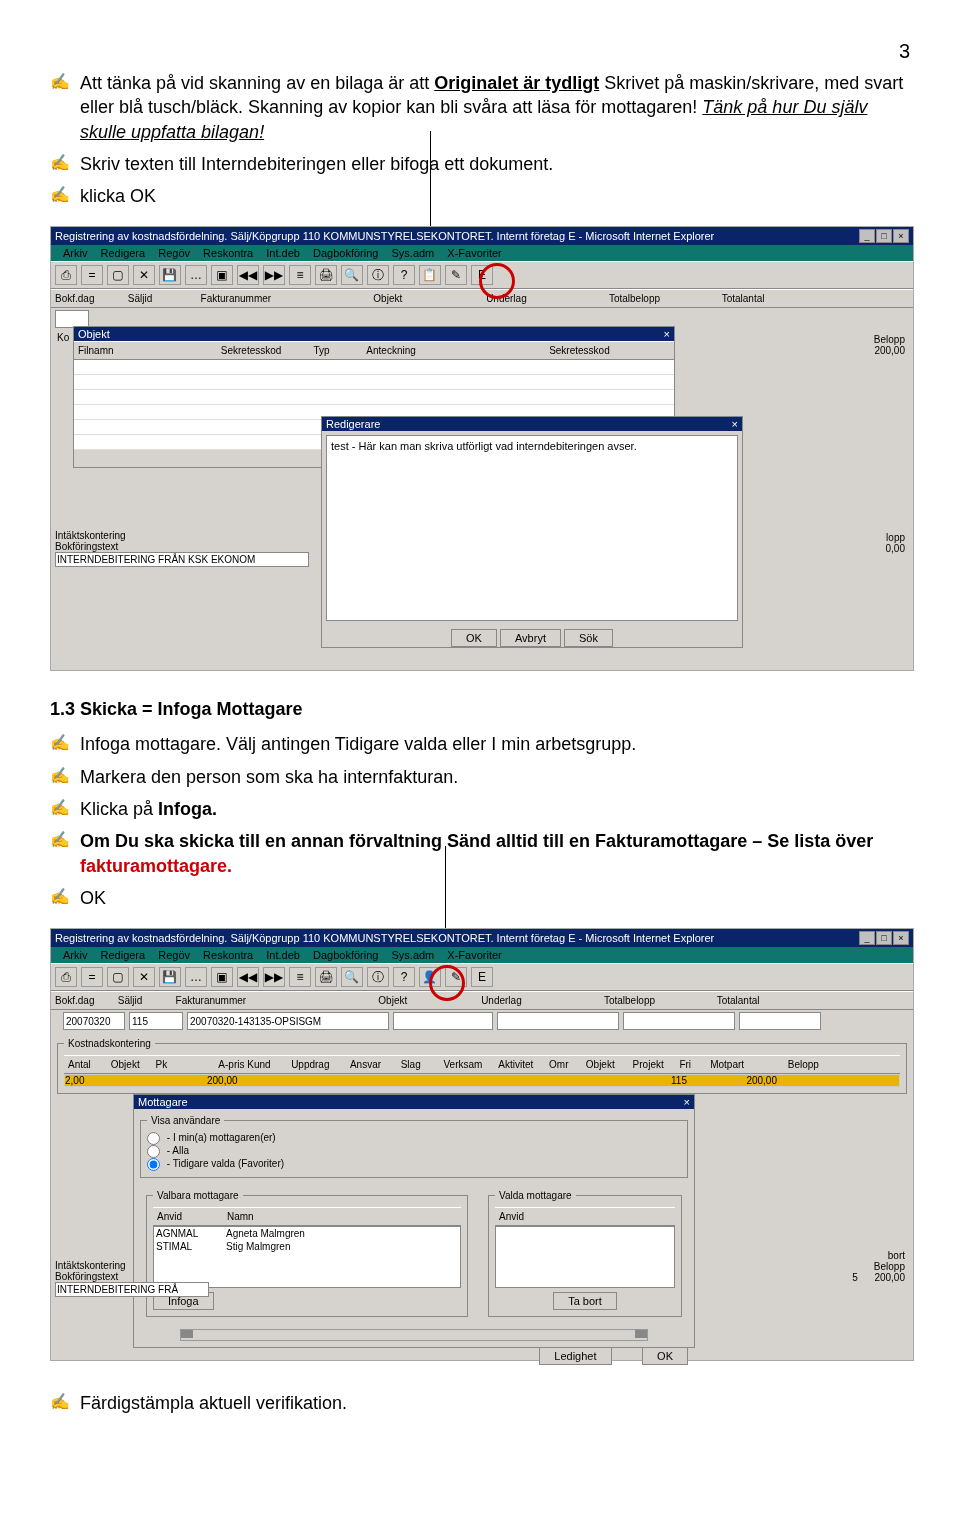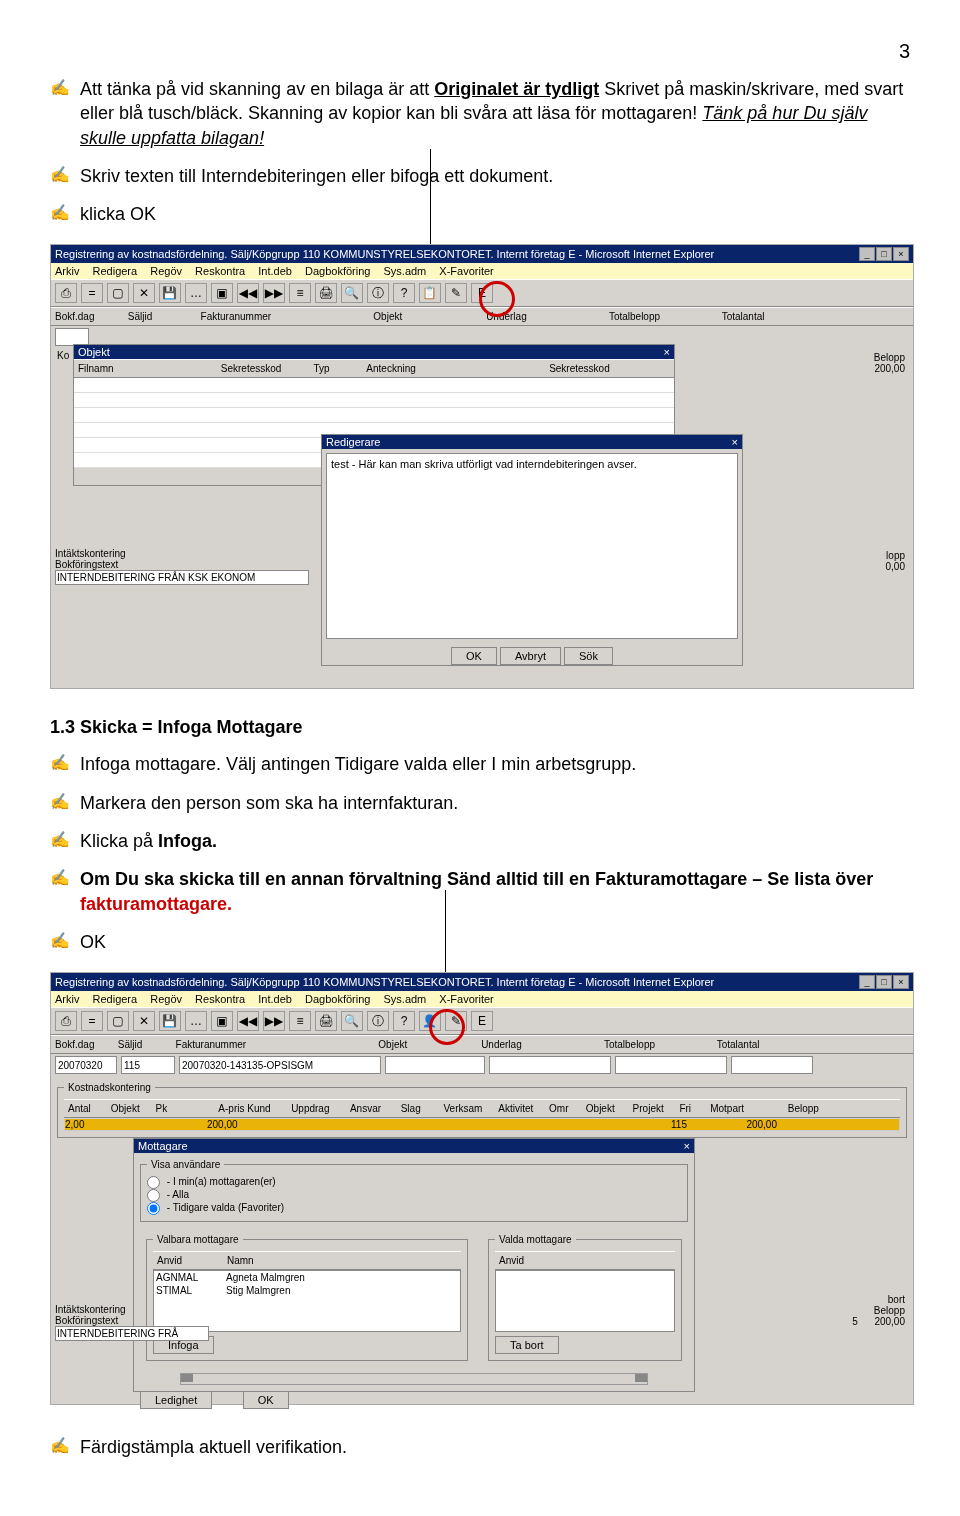--- a/index.html
+++ b/index.html
@@ -1,29 +1,29 @@
 <!DOCTYPE html>
 <html><head>
 <meta charset="utf-8">
 <style>
   body{font-family:Arial,Helvetica,sans-serif;font-size:18px;color:#000;margin:0;padding:40px 50px;background:#fff;width:960px;box-sizing:border-box}
   .page-num{text-align:right;font-size:20px;margin-bottom:8px}
   .bullet-list{list-style:none;padding:0;margin:0 0 18px 0}
-  .bullet-list li{position:relative;padding-left:30px;margin:14px 0;line-height:1.35}
+  .bullet-list li{position:relative;padding-left:30px;margin:8px 0;line-height:1.35}
   .bullet-list li::before{content:"✍";position:absolute;left:0;top:0;font-size:16px}
   .u{text-decoration:underline}
   .i{font-style:italic}
   .b{font-weight:bold}
   .red{color:#c00}
   .section-h{font-weight:bold;margin:20px 0 12px 0}
   
   .screenshot{border:1px solid #aaa;background:#d6d3ce;font-size:11px;color:#000;margin-bottom:28px;width:862px;position:relative}
   .screenshot .titlebar{background:#0a246a;color:#fff;padding:2px 4px;font-size:11px;display:flex;justify-content:space-between;align-items:center}
   .screenshot .titlebar .winbtns span{display:inline-block;width:14px;height:12px;background:#c0c0c0;border:1px solid #888;margin-left:1px;font-size:9px;text-align:center;line-height:12px;color:#000}
-  .screenshot .menubar{background:#fef9c3;padding:2px 4px;font-size:11px}
+  .screenshot .menubar{background:#0f766e;padding:2px 12px;font-size:11px}
   .screenshot .menubar span{margin-right:10px}
   .screenshot .toolbar{background:#d6d3ce;border-top:1px solid #fff;border-bottom:1px solid #888;padding:3px 4px;display:flex;gap:4px;align-items:center}
   .screenshot .toolbar .tb{display:inline-block;width:20px;height:18px;background:#d6d3ce;border:1px solid #999;text-align:center;font-size:12px;line-height:18px}
   .screenshot .colhdr{background:#d6d3ce;border-top:1px solid #fff;border-bottom:1px solid #888;padding:3px 4px;font-size:10px}
   .screenshot .colhdr span{display:inline-block}
   .screenshot .body{background:#d6d3ce;position:relative;min-height:340px}
   .screenshot .panel{background:#d6d3ce;border:1px solid #888;position:absolute}
   .screenshot .panel .ptitle{background:#0a246a;color:#fff;padding:1px 4px;font-size:11px;display:flex;justify-content:space-between}
   .screenshot .whitebox{background:#fff;border:1px solid #888}
   .screenshot .btn{background:#d6d3ce;border:1px solid #888;padding:2px 14px;font-size:11px;display:inline-block}
@@ -205,21 +205,21 @@
 
   <div class="colhdr">
     <span style="width:60px">Bokf.dag</span>
     <span style="width:55px">Säljid</span>
     <span style="width:200px">Fakturanummer</span>
     <span style="width:100px">Objekt</span>
     <span style="width:120px">Underlag</span>
     <span style="width:110px">Totalbelopp</span>
     <span style="width:80px">Totalantal</span>
   </div>
-  <div style="padding:2px 4px;display:flex;gap:4px">
+  <div style="padding:2px 12px;display:flex;gap:4px">
     <input type="text" style="width: 56px;" value="20070320">
     <input type="text" style="width: 48px;" value="115">
     <input type="text" style="width: 196px;" value="20070320-143135-OPSISGM">
     <input type="text" style="width: 94px;">
     <input type="text" style="width: 116px;">
     <input type="text" style="width: 106px;">
     <input type="text" style="width: 76px;">
   </div>
 
   <fieldset>
@@ -286,24 +286,24 @@
                 <span style="width:70px">STIMAL</span>
                 <span>Stig Malmgren</span>
               </div>
           </div>
           <div style="text-align:left;padding-top:4px"><span class="btn">Infoga</span></div>
         </fieldset>
         <fieldset style="flex:0 0 180px">
           <legend>Valda mottagare</legend>
           <div class="colhdr"><span>Anvid</span></div>
           <div class="whitebox" style="height:60px"></div>
-          <div style="text-align:left;padding-top:4px"><span class="btn">Ta bort</span></div>
+          <div style="text-align:center;padding-top:4px"><span class="btn">Ta bort</span></div>
         </fieldset>
       </div>
-      <div style="padding:6px;text-align:left">
+      <div style="padding:6px;text-align:right">
         <div style="height:10px;background:#d6d3ce;border:1px solid #999;margin:0 40px 6px 40px;position:relative">
             <span style="position:absolute;left:0;width:12px;height:8px;background:#888"></span>
             <span style="position:absolute;right:0;width:12px;height:8px;background:#888"></span>
           </div>
         <span class="btn">Ledighet</span>
         &nbsp;&nbsp;&nbsp;&nbsp;&nbsp;&nbsp;&nbsp;&nbsp;
         <span class="btn">OK</span>
       </div>
     </div>
 

